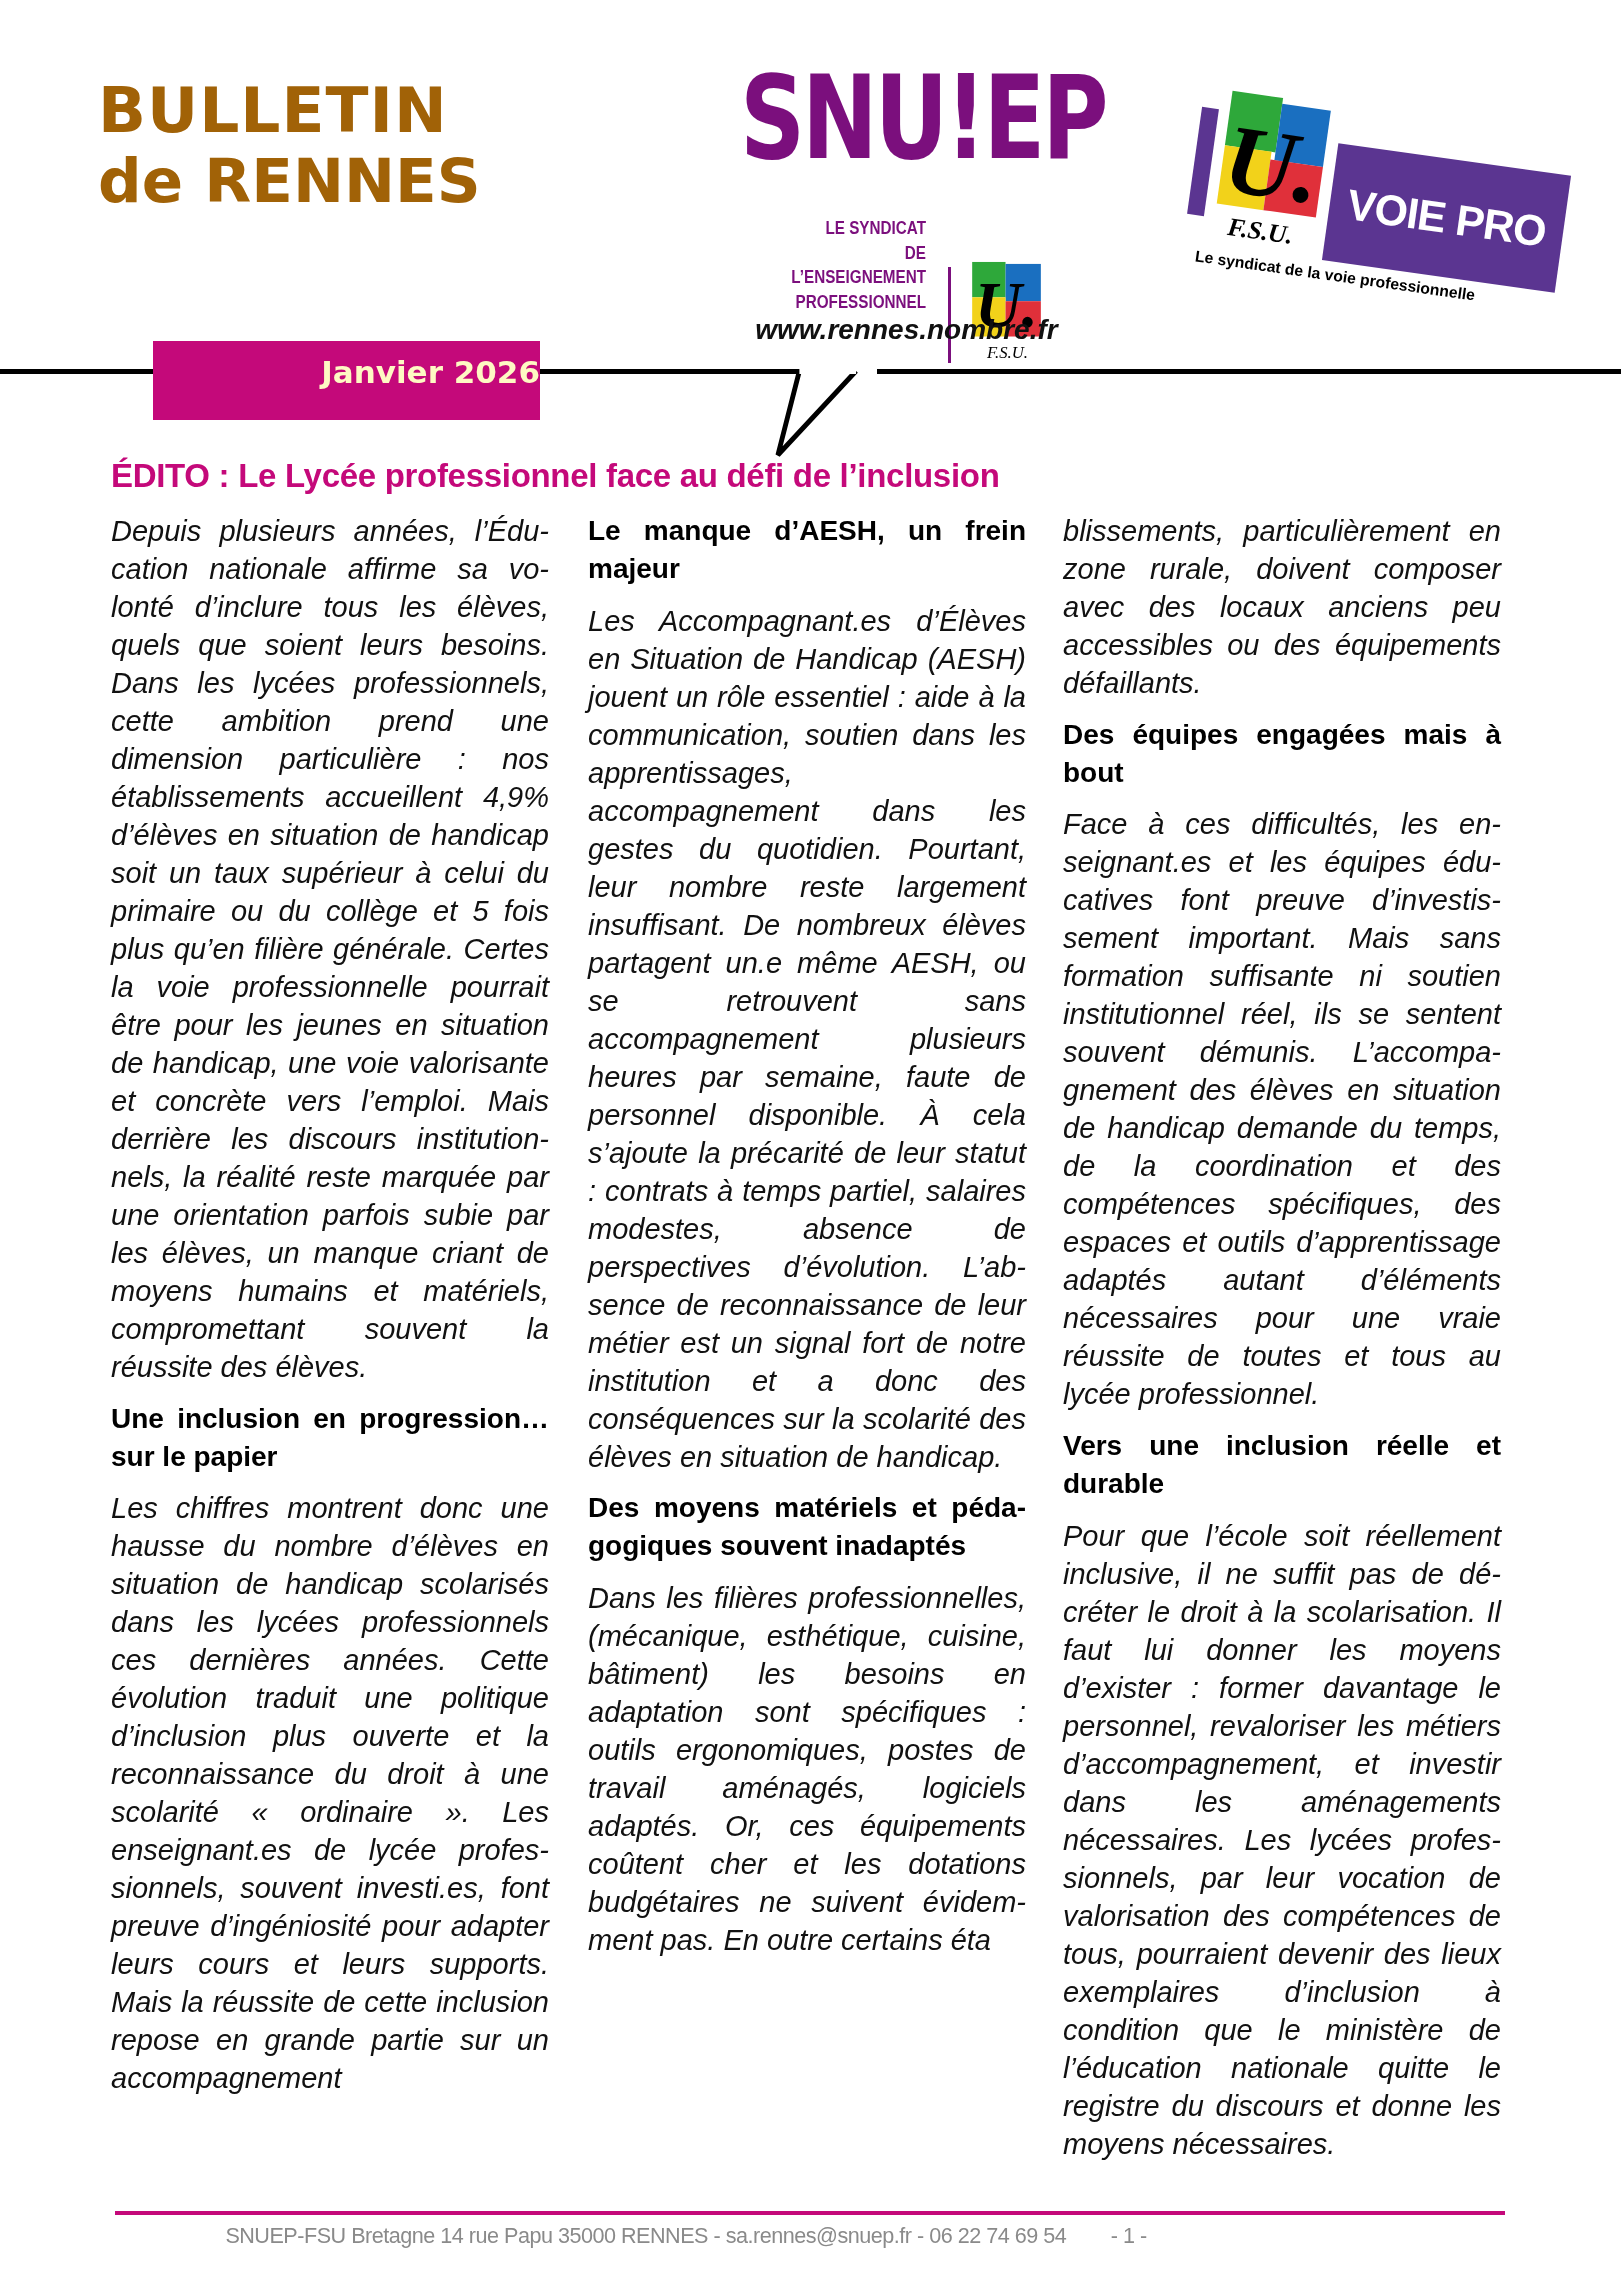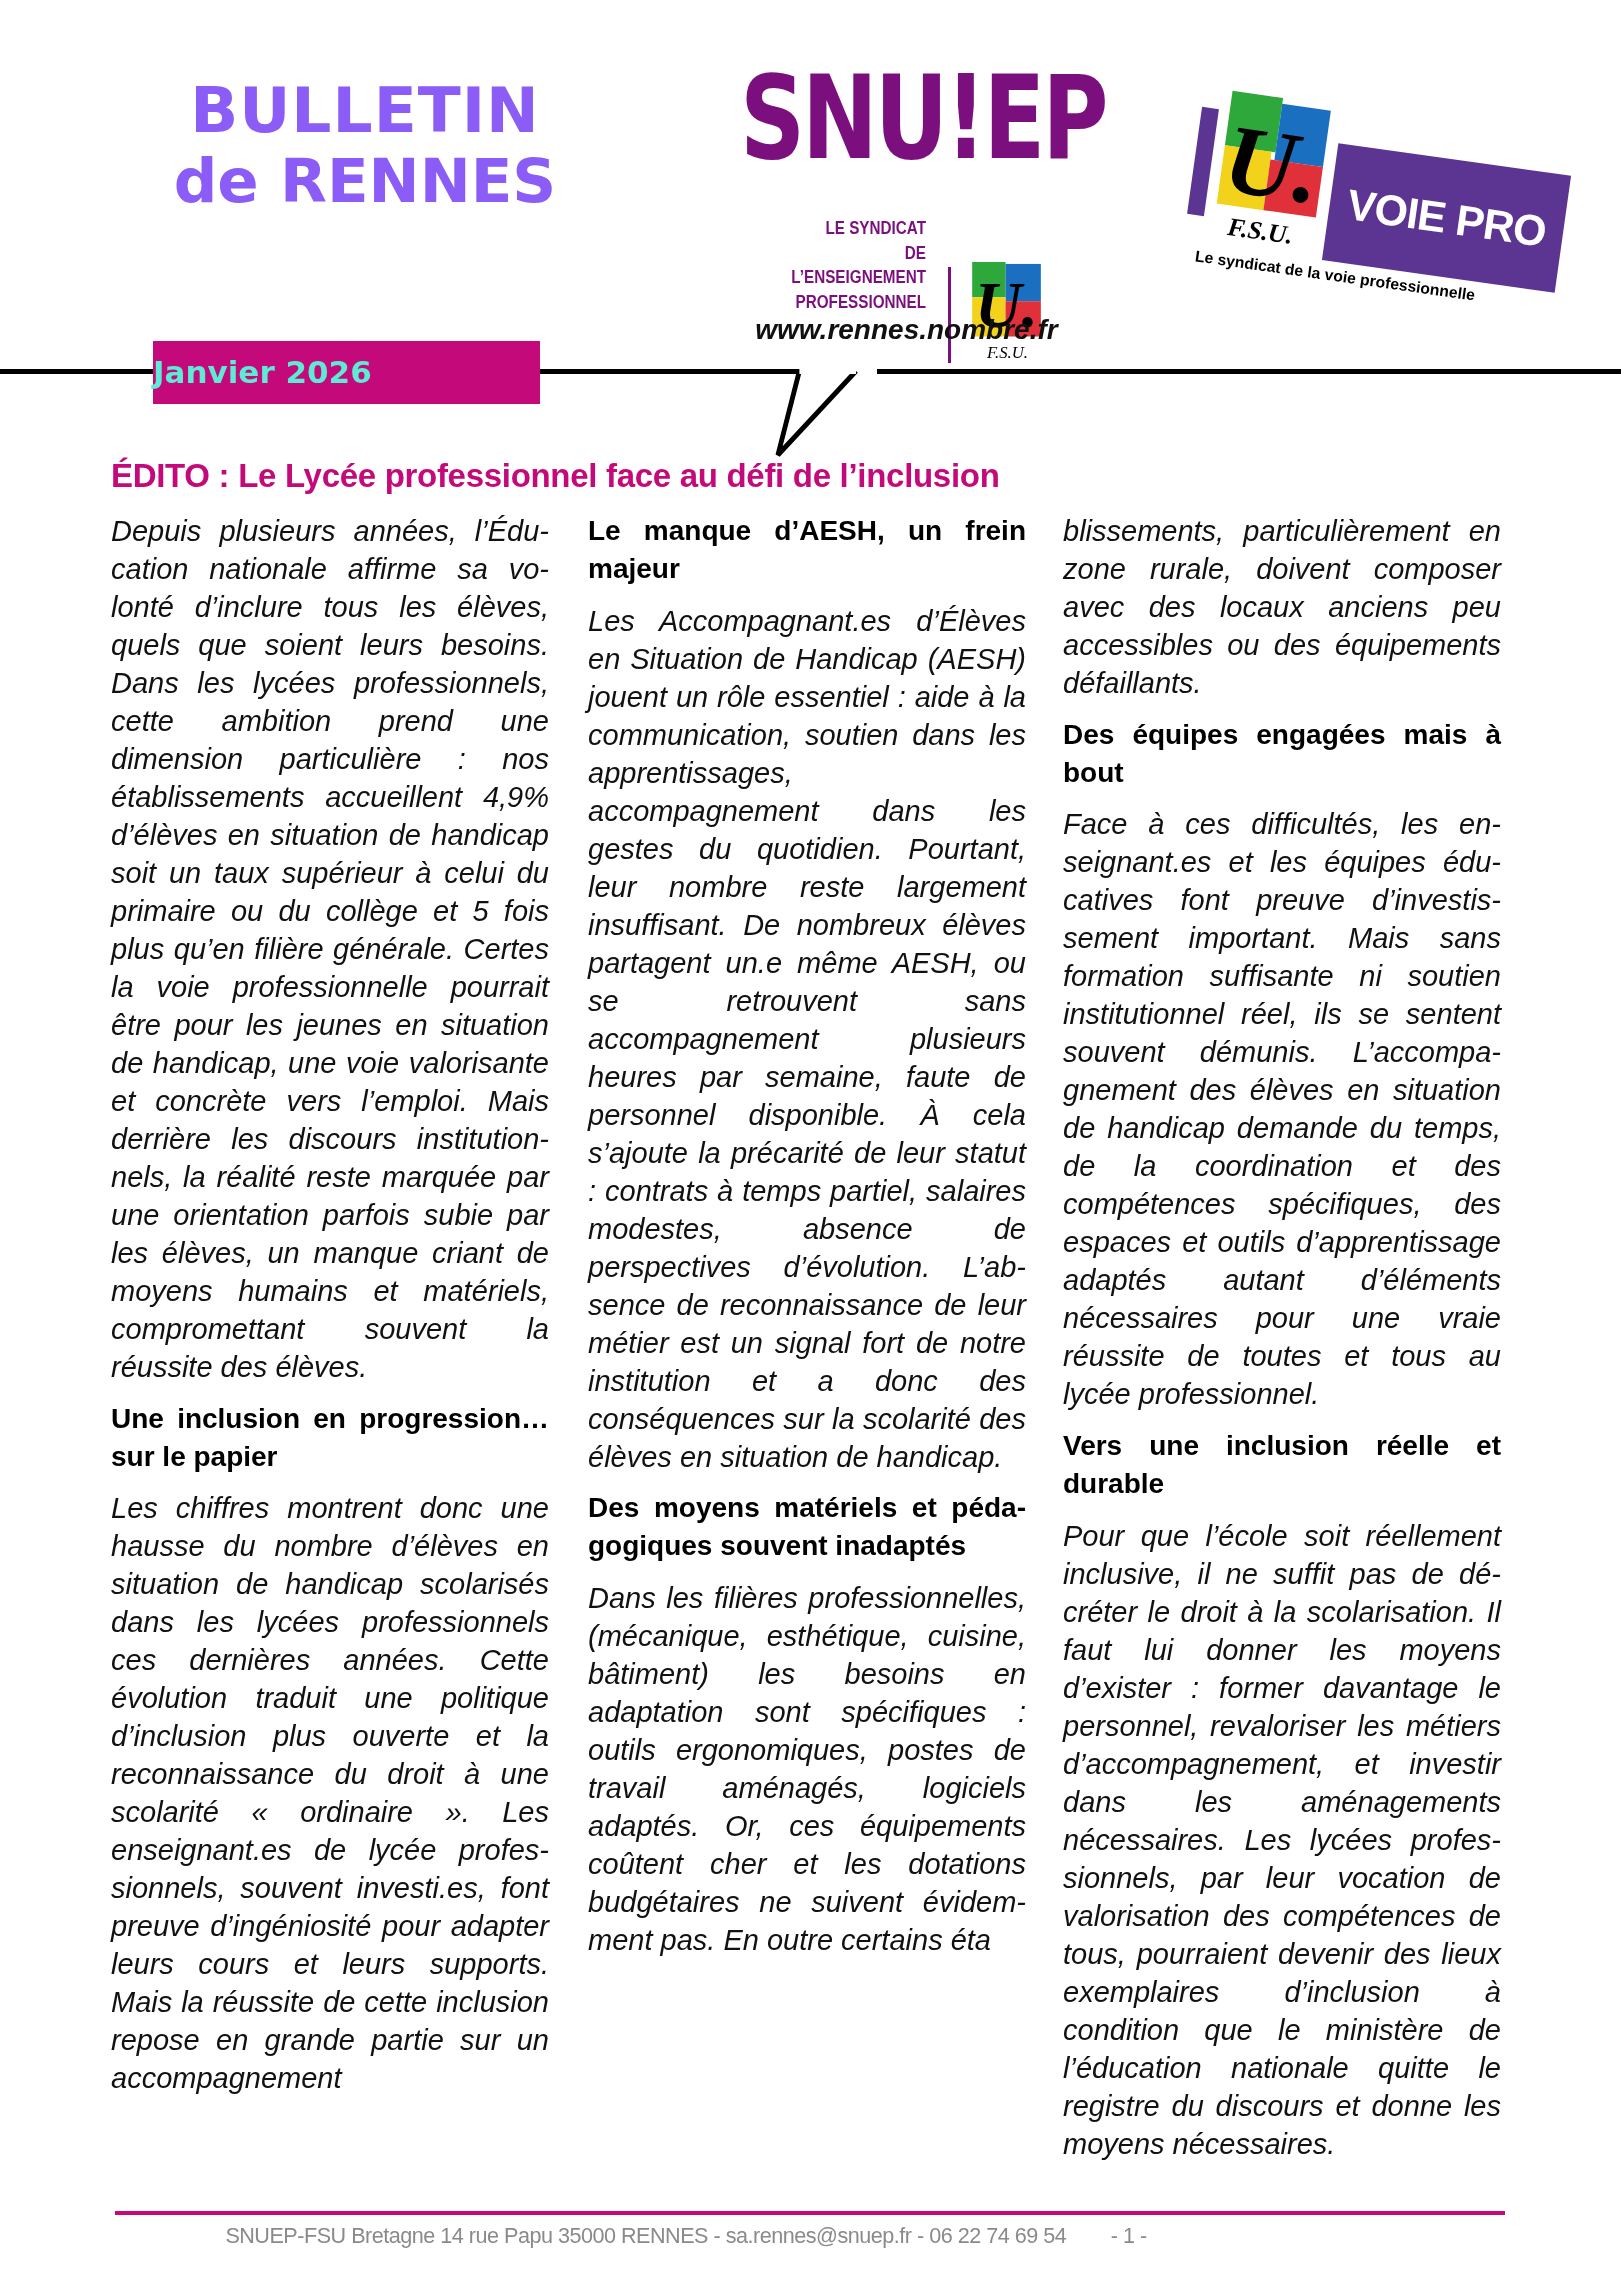--- a/index.html
+++ b/index.html
@@ -1,23 +1,23 @@
 <!DOCTYPE html>
 <html><head>
 <meta charset="utf-8">
 <style>
   html, body { margin: 0; padding: 0; background: #ffffff; }
   body { width: 1621px; height: 2293px; position: relative; overflow: hidden; font-family: "Liberation Sans", sans-serif; color: #111; }
 
-  .title-block { position: absolute; left: 98px; top: 76px; width: 534px; text-align: center; font-family: "DejaVu Sans", sans-serif; font-weight: bold; color: #8b5cf6; }
+  .title-block { position: absolute; left: 98px; top: 76px; width: 534px; font-family: "DejaVu Sans", sans-serif; font-weight: bold; color: #a16207; }
   .title-block .l1 { font-size: 63px; line-height: 69px; letter-spacing: 1px; }
   .title-block .l2 { font-size: 61px; line-height: 71px; }
   .title-block .l3 { font-size: 61px; line-height: 71px; }
 
-  .date-badge { position: absolute; left: 153px; top: 341px; width: 387px; height: 63px; background: #c4097a; color: #5eead4; font-family: "DejaVu Sans", sans-serif; font-weight: bold; font-size: 31px; line-height: 63px; text-align: left; }
+  .date-badge { position: absolute; left: 153px; top: 341px; width: 387px; height: 79px; background: #c4097a; color: #fef9c3; font-family: "DejaVu Sans", sans-serif; font-weight: bold; font-size: 31px; line-height: 63px; text-align: right; }
 
   .rule-left { position: absolute; left: 0; top: 369px; width: 153px; height: 4.9px; background: #000; }
   .rule-mid { position: absolute; left: 540px; top: 369px; width: 260px; height: 4.9px; background: #000; }
   .rule-right { position: absolute; left: 877px; top: 369px; width: 744px; height: 4.9px; background: #000; }
 
   svg.speech { position: absolute; left: 774px; top: 363px; width: 127px; height: 98px; overflow: visible; }
 
   .snuep { position: absolute; left: 740px; top: 59px; width: 338px; }
   .snuep-word { font-family: "DejaVu Sans", sans-serif; font-weight: bold; font-size: 116px; line-height: 118px; color: #7b0f7d; letter-spacing: -3.9px; transform: scaleX(0.78); transform-origin: left top; white-space: nowrap; }
   .snuep-sub { position: absolute; left: 0; top: 157px; width: 186px; text-align: right; font-family: "Liberation Sans", sans-serif; font-weight: bold; font-size: 18.6px; line-height: 24.5px; color: #7b0f7d; transform: scaleX(0.82); transform-origin: right top; }

